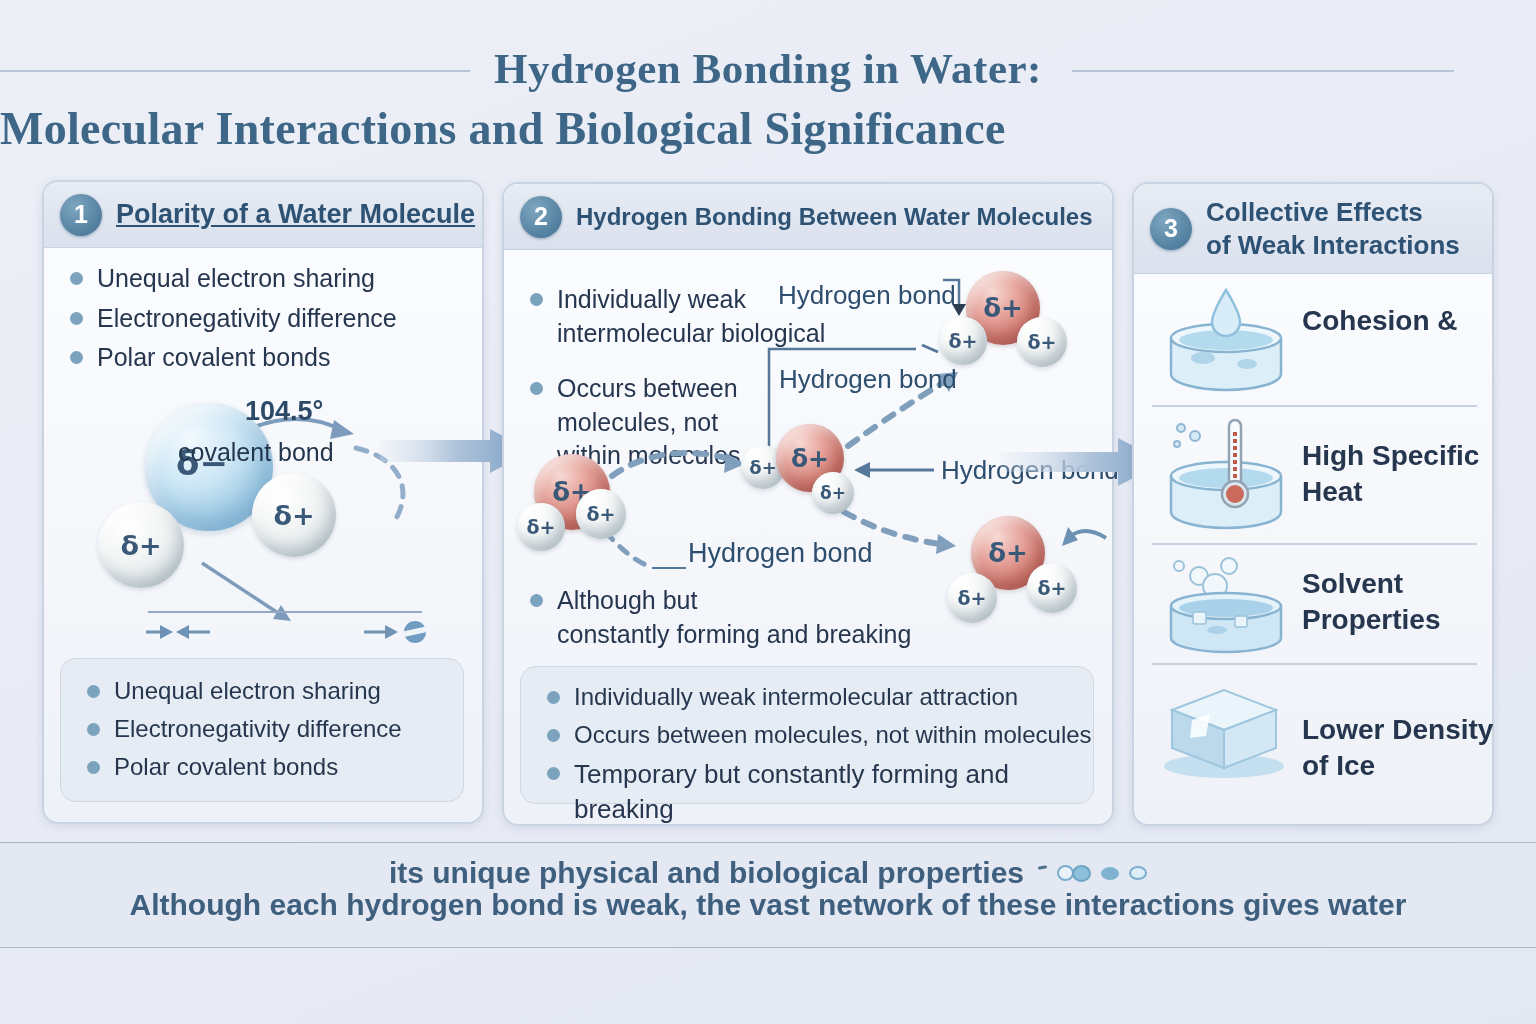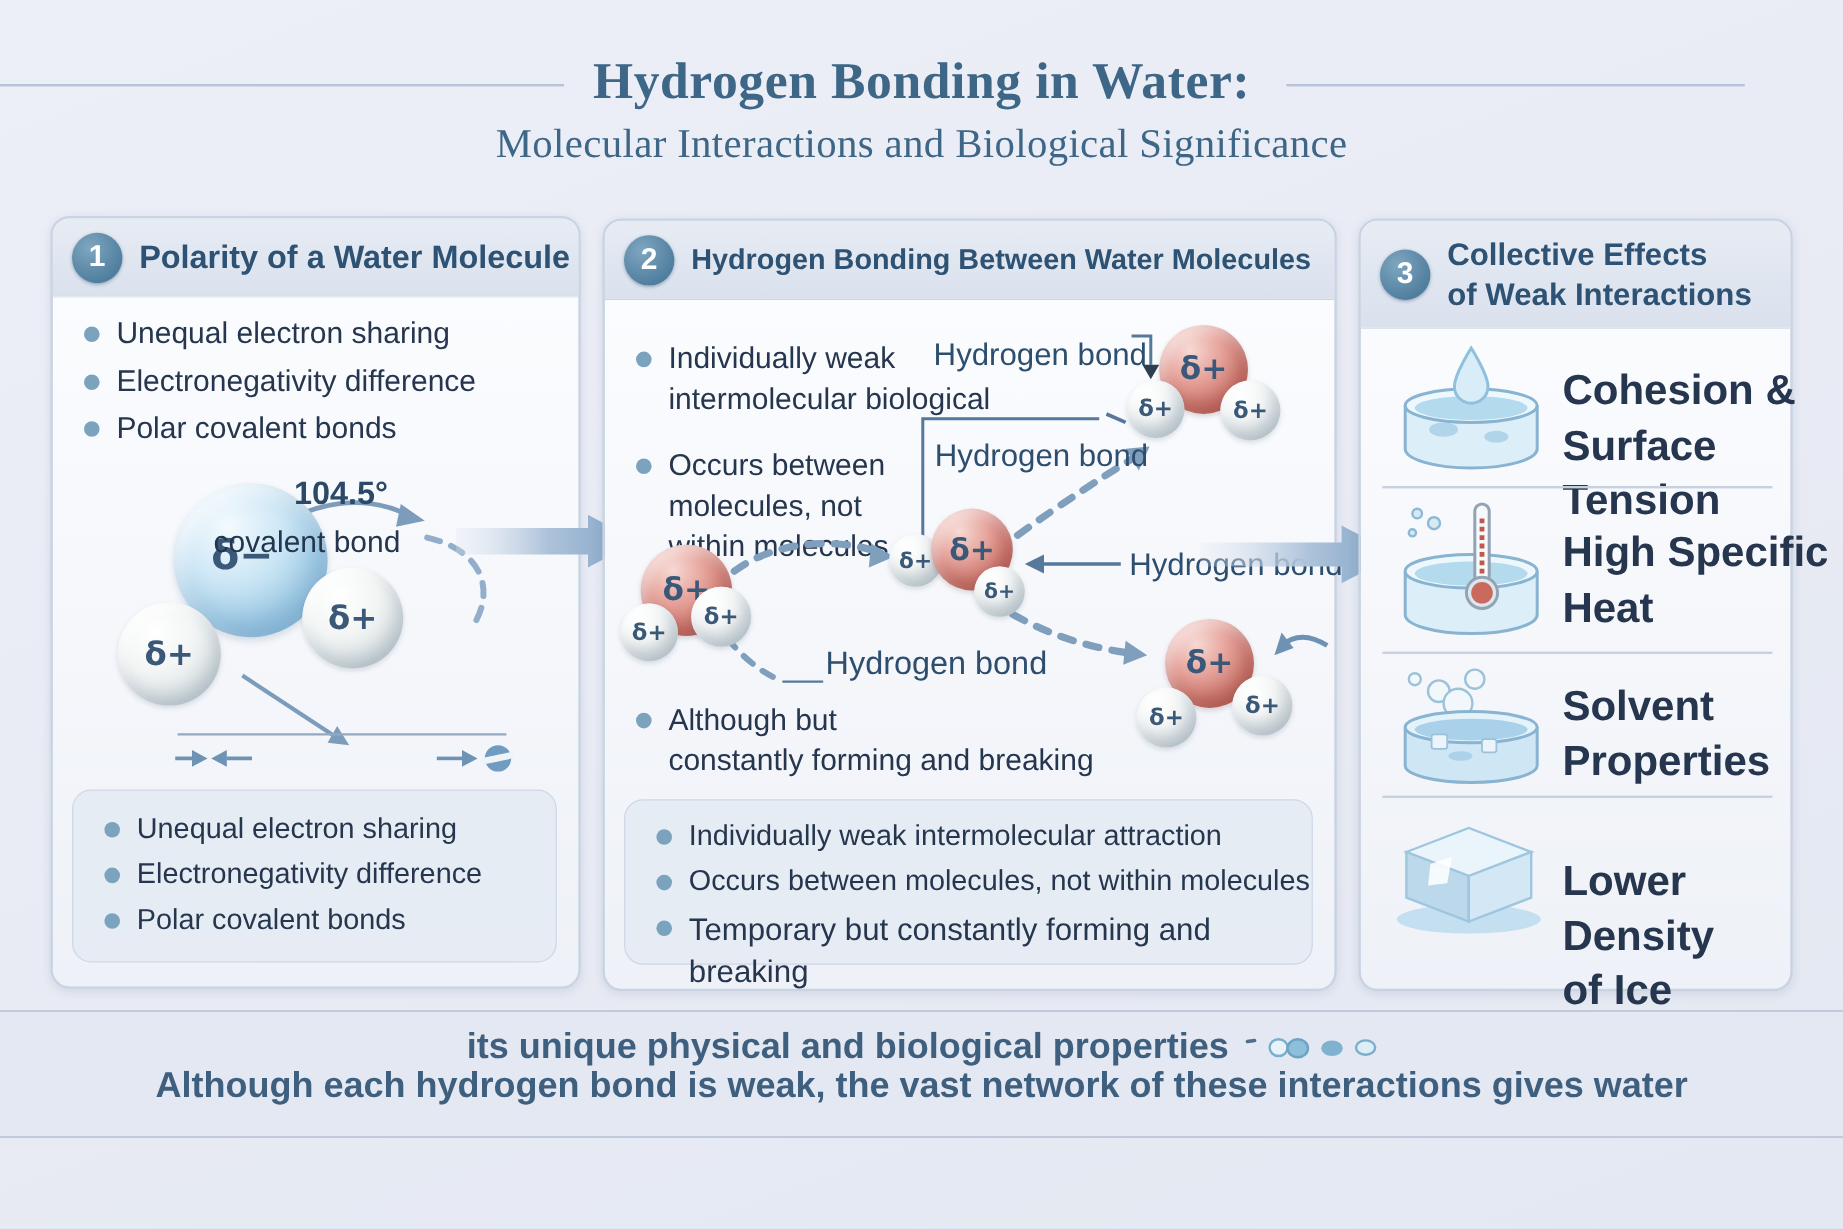--- a/index.html
+++ b/index.html
@@ -4,22 +4,22 @@
 <style>
   html,body{margin:0;padding:0;background:#dfe3ee;}
   #stage{position:relative;width:1536px;height:1024px;overflow:hidden;
          background:linear-gradient(160deg,#edeff7 0%,#e8ebf4 55%,#e3e8f2 100%);
          font-family:"Liberation Sans",sans-serif;}
   
   .hrule{position:absolute;height:2px;background:#b7c3d7;}
   .title1{position:absolute;left:0;right:0;top:44px;text-align:center;
           font-family:"Liberation Serif",serif;font-size:43px;font-weight:600;
           color:#3d6687;letter-spacing:.5px;}
-  .title2{position:absolute;left:0;right:0;top:102px;text-align:center;
-          font-family:"Liberation Serif",serif;font-size:34px;font-weight:400;
+  .title2{position:absolute;left:0;right:0;top:102px;
+          font-family:"Liberation Serif",serif;font-size:46px;font-weight:700;
           color:#3d6687;letter-spacing:.3px;}
   
   .panel{position:absolute;border-radius:16px;border:2px solid #c9d3e2;
          background:linear-gradient(180deg,#fcfdff 0%,#f5f7fb 55%,#eef1f7 100%);
          box-shadow:0 2px 8px rgba(110,130,165,.18);}
   .phead{position:absolute;top:0;left:0;right:0;
          background:linear-gradient(180deg,#e7ecf4,#dae1ed);
          border-bottom:1px solid #c9d3e2;border-radius:14px 14px 0 0;
          display:flex;align-items:center;gap:14px;padding-left:16px;box-sizing:border-box;}
   .pnum{width:42px;height:42px;border-radius:50%;flex:none;
@@ -40,21 +40,21 @@
                box-shadow:inset -9px -13px 22px rgba(85,135,175,.35),inset 6px 8px 14px rgba(255,255,255,.75),0 3px 6px rgba(90,120,150,.22);}
   .sphere.white{background:radial-gradient(circle at 35% 28%,#ffffff 0%,#f3f5f5 40%,#dbe2e4 70%,#bfcbd0 95%);
                 box-shadow:inset -5px -8px 12px rgba(115,135,150,.32),inset 4px 5px 8px rgba(255,255,255,.85),0 2px 4px rgba(90,110,130,.2);}
   .dl{font-family:"DejaVu Sans",sans-serif;color:#3a5878;font-weight:600;}
   
   .lab{position:absolute;color:#2c4a68;text-align:center;}
   .hb{position:absolute;color:#2d4e6e;font-size:26px;}
   svg{display:block;}
   .overlay{position:absolute;pointer-events:none;}
   
-  .p3label{position:absolute;color:#25364e;font-size:35px;line-height:1.3;font-weight:600;}
+  .p3label{position:absolute;color:#25364e;font-size:28px;line-height:1.3;font-weight:600;}
   .p3sep{position:absolute;height:1.5px;background:#c7d1e0;}
   
   .fband{position:absolute;left:0;width:1536px;top:842px;height:106px;
          background:#e3e8f2;border-top:1.5px solid #a9b6cc;border-bottom:1.5px solid #a9b6cc;box-sizing:border-box;}
   .fline{position:absolute;left:0;right:0;text-align:center;color:#3f5f7e;font-size:30px;font-weight:600;margin-top:32px;}
   .fl2wrap{position:absolute;left:0;right:0;top:856px;display:flex;justify-content:center;align-items:center;gap:14px;}
   .fl2wrap .txt{color:#3f5f7e;font-size:30px;font-weight:600;}
   .wdots{display:flex;align-items:center;gap:10px;}
   .wd-dash{width:9px;height:3px;background:#4e6e8a;border-radius:2px;transform:rotate(-8deg);margin-top:-12px;}
   .wd-ring{width:13px;height:12px;border-radius:50%;border:2.5px solid #79aecd;background:#e8f2f8;}
@@ -68,21 +68,21 @@
 <div id="stage">
 
   <div class="hrule" style="left:0;top:70px;width:470px;"></div>
   <div class="hrule" style="left:1072px;top:70px;width:382px;"></div>
   <div class="title1">Hydrogen Bonding in Water:</div>
   <div class="title2">Molecular Interactions and Biological Significance</div>
 
   <div class="panel" style="left:42px;top:180px;width:438px;height:640px;">
     <div class="phead" style="height:66px;">
       <div class="pnum">1</div>
-      <div class="phtitle" style="font-size:27px;">Polarity of a Water Molecule</div>
+      <div class="phtitle" style="font-size:27px;text-decoration:underline;">Polarity of a Water Molecule</div>
     </div>
   </div>
   <div class="brow" style="left:70px;top:262px;font-size:25px;">
     <span class="dot"></span>
     <span class="tx">Unequal electron sharing</span>
   </div>
   <div class="brow" style="left:70px;top:302px;font-size:25px;">
     <span class="dot"></span>
     <span class="tx">Electronegativity difference</span>
   </div>
@@ -279,21 +279,20 @@
   <svg class="overlay" style="left:1163px;top:286px;" width="126" height="114" viewBox="0 0 126 114">
     <path d="M8,52 L8,88 A55,16 0 0 0 118,88 L118,52" fill="#dceef8" stroke="#88b4d2" stroke-width="2.5"></path>
     <ellipse cx="63" cy="52" rx="55" ry="14" fill="#eef7fc" stroke="#88b4d2" stroke-width="2.5"></ellipse>
     <ellipse cx="63" cy="54" rx="47" ry="10" fill="#b4daee"></ellipse>
     <ellipse cx="40" cy="72" rx="12" ry="6" fill="#9cc9e4" opacity="0.7"></ellipse>
     <ellipse cx="84" cy="78" rx="10" ry="5" fill="#9cc9e4" opacity="0.7"></ellipse>
     <path d="M63,4 C63,4 49,26 49,36 A14,14 0 0 0 77,36 C77,26 63,4 63,4 Z" fill="#d9edf8" stroke="#8fc0dd" stroke-width="2.5"></path>
   </svg>
   <div class="p3label" style="left:1302px;top:303px;">
     <div>Cohesion &amp;</div>
-      <div>Surface Tension</div>
   </div>
   <div class="p3sep" style="left:1152px;top:405px;width:325px;"></div>
 
   <svg class="overlay" style="left:1163px;top:418px;" width="126" height="120" viewBox="0 0 126 120">
     <circle cx="18" cy="10" r="4" fill="#d6eaf6" stroke="#8fb8d4" stroke-width="2"></circle>
     <circle cx="32" cy="18" r="5" fill="#d6eaf6" stroke="#8fb8d4" stroke-width="2"></circle>
     <circle cx="14" cy="26" r="3" fill="#d6eaf6" stroke="#8fb8d4" stroke-width="2"></circle>
     <path d="M8,58 L8,94 A55,16 0 0 0 118,94 L118,58" fill="#dceef8" stroke="#88b4d2" stroke-width="2.5"></path>
     <ellipse cx="63" cy="58" rx="55" ry="14" fill="#eef7fc" stroke="#88b4d2" stroke-width="2.5"></ellipse>
     <ellipse cx="63" cy="60" rx="47" ry="10" fill="#b4daee"></ellipse>

